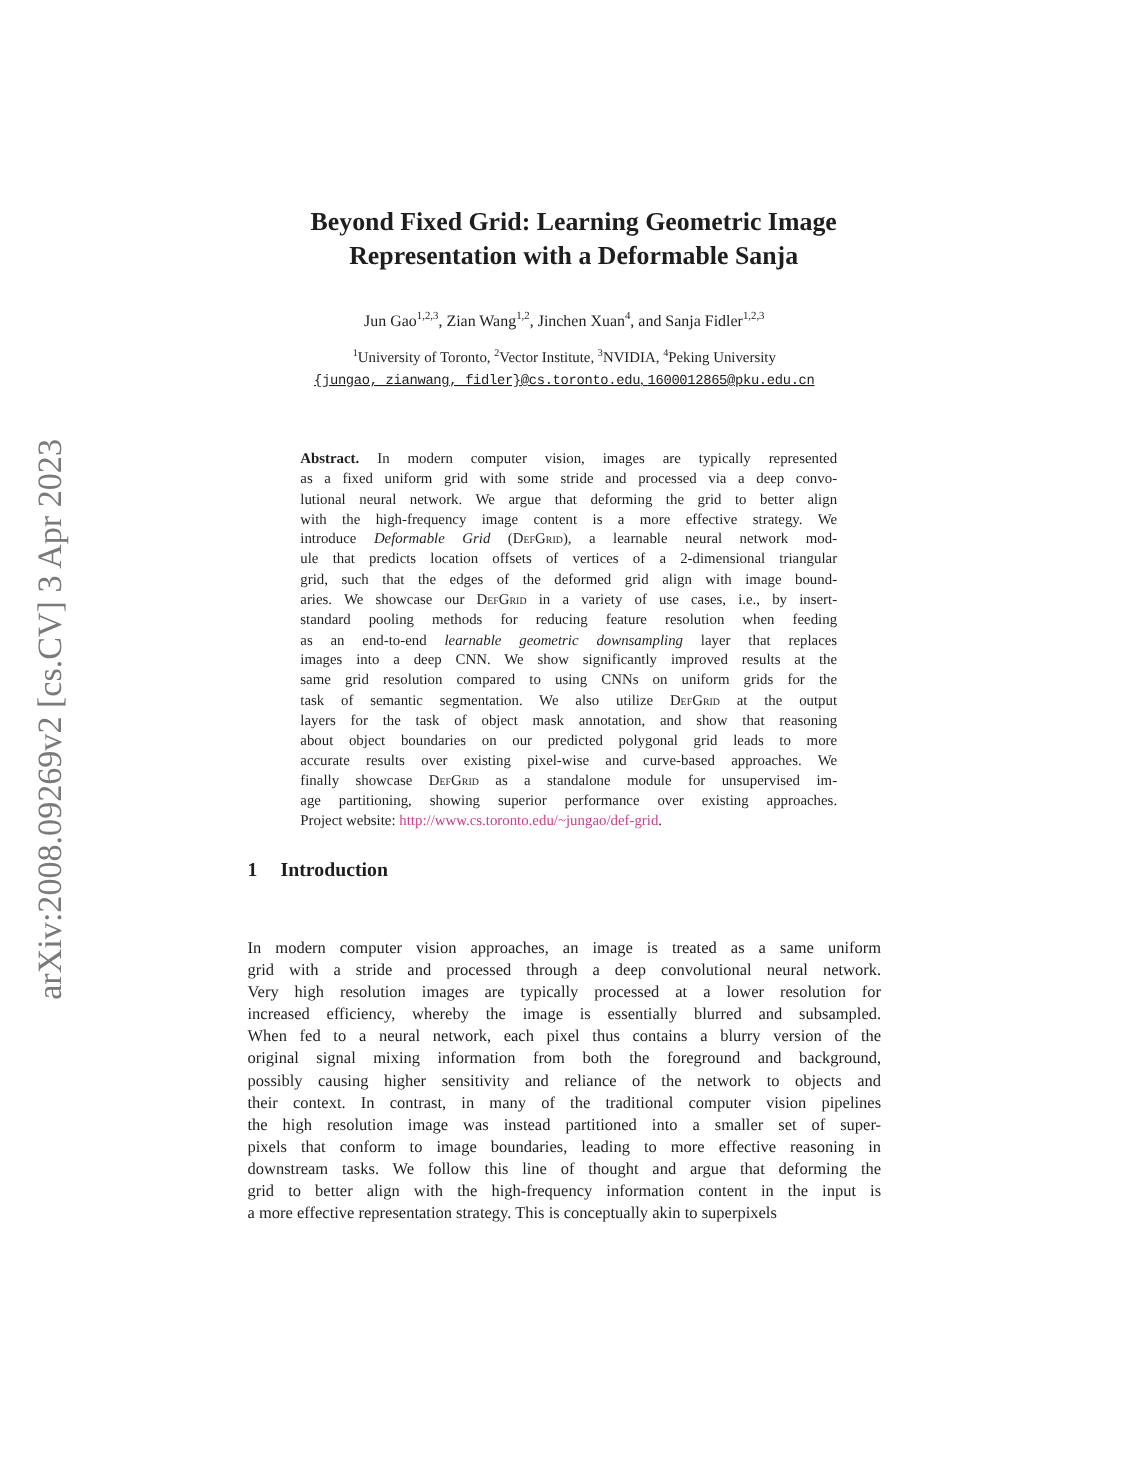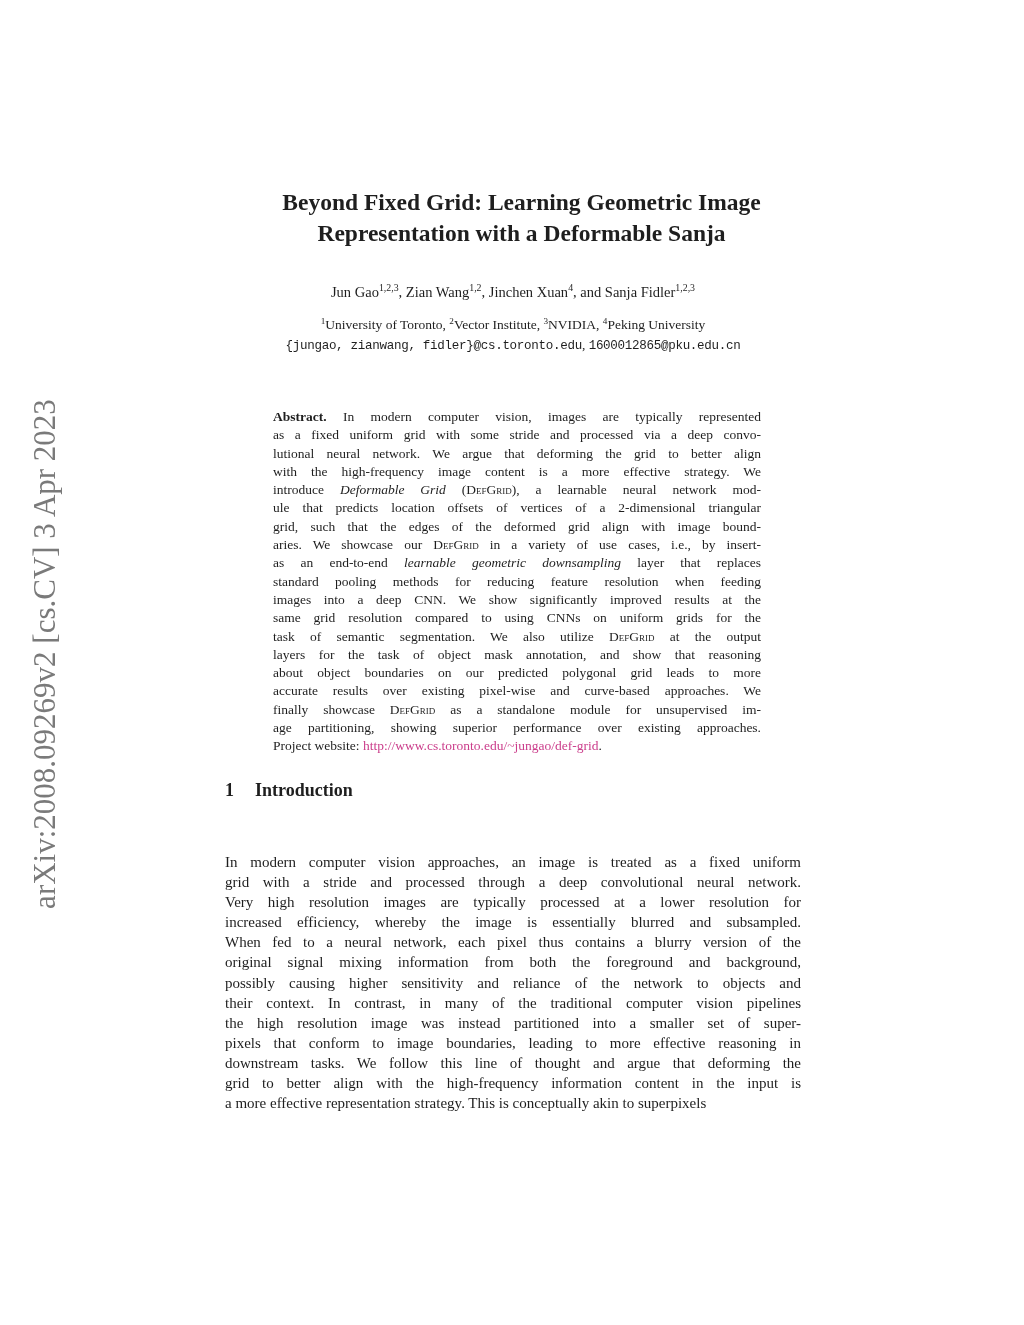--- a/index.html
+++ b/index.html
@@ -46,20 +46,21 @@
     position:absolute;
     left:225px;width:576px;top:317px;
     text-align:center;
     font-size:13.5px;
   }
   .emails{
     position:absolute;
     left:225px;width:576px;top:337px;
     text-align:center;
     font-size:13.5px;
+    text-decoration:underline;
   }
   .abstract{
     position:absolute;
     left:273px;width:488px;top:408px;
     font-size:13.5px;
     line-height:18.3px;
   }
   .section-heading{
     position:absolute;
     left:225px;top:780px;
@@ -108,39 +109,39 @@
 
   <div class="abstract">
       <div class="line"><b>Abstract.</b>  In modern computer vision, images are typically represented</div>
       <div class="line">as a fixed uniform grid with some stride and processed via a deep convo-</div>
       <div class="line">lutional neural network. We argue that deforming the grid to better align</div>
       <div class="line">with the high-frequency image content is a more effective strategy. We</div>
       <div class="line">introduce <i>Deformable Grid</i> (<span class="sc">DefGrid</span>), a learnable neural network mod-</div>
       <div class="line">ule that predicts location offsets of vertices of a 2-dimensional triangular</div>
       <div class="line">grid, such that the edges of the deformed grid align with image bound-</div>
       <div class="line">aries. We showcase our <span class="sc">DefGrid</span> in a variety of use cases, i.e., by insert-</div>
+      <div class="line">standard pooling methods for reducing feature resolution when feeding</div>
       <div class="line">as an end-to-end <i>learnable geometric downsampling</i> layer that replaces</div>
-      <div class="line">standard pooling methods for reducing feature resolution when feeding</div>
       <div class="line">images into a deep CNN. We show significantly improved results at the</div>
       <div class="line">same grid resolution compared to using CNNs on uniform grids for the</div>
       <div class="line">task of semantic segmentation. We also utilize <span class="sc">DefGrid</span> at the output</div>
       <div class="line">layers for the task of object mask annotation, and show that reasoning</div>
       <div class="line">about object boundaries on our predicted polygonal grid leads to more</div>
       <div class="line">accurate results over existing pixel-wise and curve-based approaches. We</div>
       <div class="line">finally showcase <span class="sc">DefGrid</span> as a standalone module for unsupervised im-</div>
       <div class="line">age partitioning, showing superior performance over existing approaches.</div>
       <div class="line">Project website: <span class="link">http://www.cs.toronto.edu/~jungao/def-grid</span>.</div>
     </div>
 
   <div class="section-heading">
     <span class="secnum">1</span><span>Introduction</span>
   </div>
 
   <div class="intro">
-      <div class="line">In modern computer vision approaches, an image is treated as a fixed uniform</div>
+      <div class="line">In modern computer vision approaches, an image is treated as a same uniform</div>
       <div class="line">grid with a stride and processed through a deep convolutional neural network.</div>
       <div class="line">Very high resolution images are typically processed at a lower resolution for</div>
       <div class="line">increased efficiency, whereby the image is essentially blurred and subsampled.</div>
       <div class="line">When fed to a neural network, each pixel thus contains a blurry version of the</div>
       <div class="line">original signal mixing information from both the foreground and background,</div>
       <div class="line">possibly causing higher sensitivity and reliance of the network to objects and</div>
       <div class="line">their context. In contrast, in many of the traditional computer vision pipelines</div>
       <div class="line">the high resolution image was instead partitioned into a smaller set of super-</div>
       <div class="line">pixels that conform to image boundaries, leading to more effective reasoning in</div>
       <div class="line">downstream tasks. We follow this line of thought and argue that deforming the</div>

